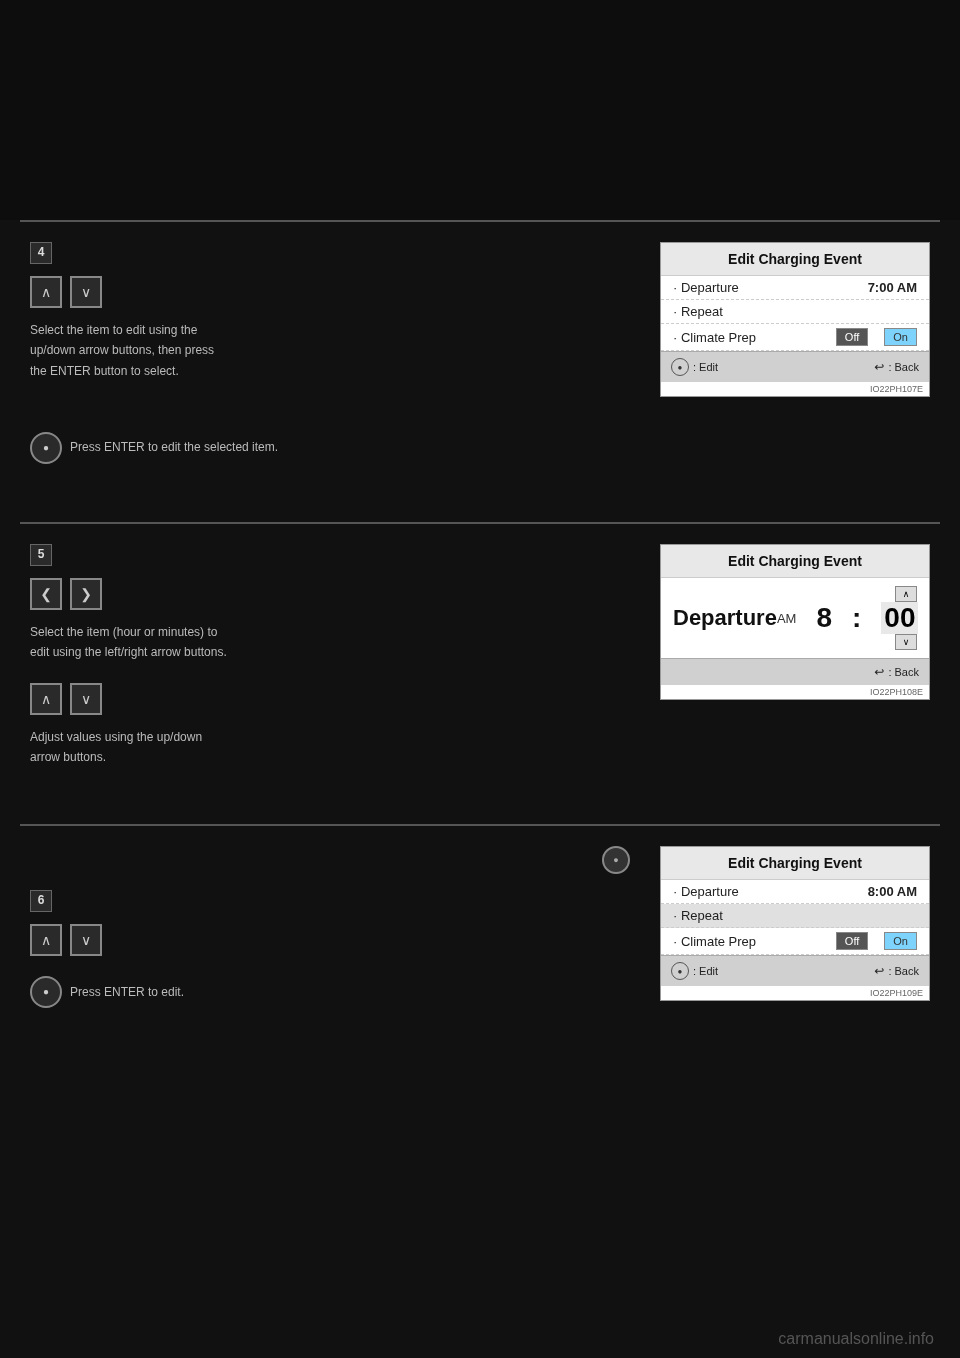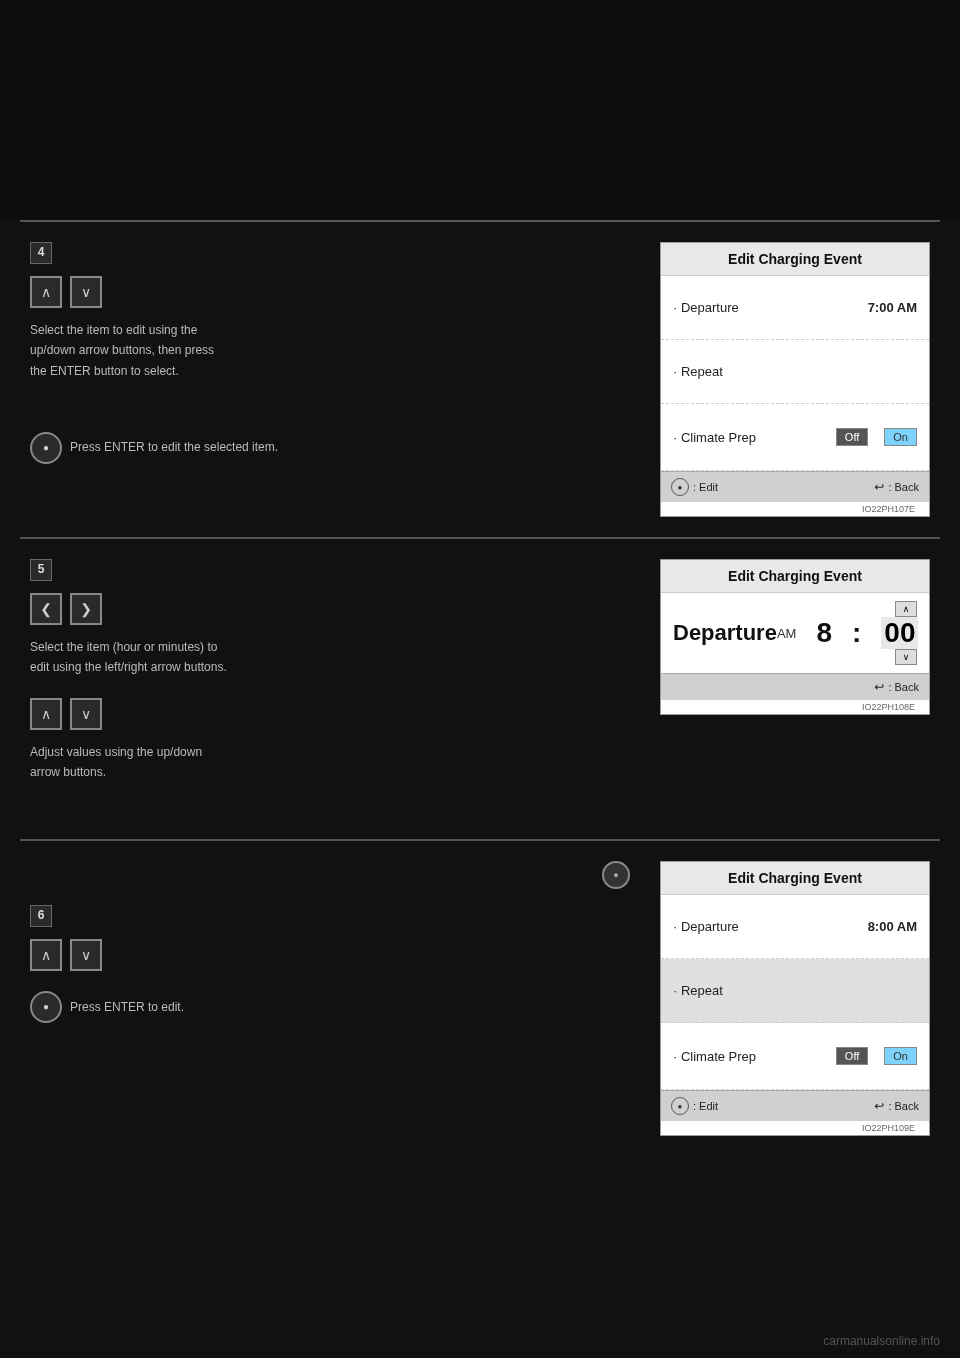--- a/index.html
+++ b/index.html
@@ -111,21 +111,21 @@
       font-size: 14px;
       font-weight: bold;
       color: #111;
       border-bottom: 1px solid #ccc;
     }
 
     .screen-row {
       display: flex;
       align-items: center;
       justify-content: space-between;
-      padding: 24px 12px;
+      padding: 4px 12px;
       border-bottom: 1px dashed #ccc;
       font-size: 13px;
       color: #111;
     }
 
     .screen-row:last-of-type {
       border-bottom: none;
     }
 
     .row-label {
@@ -185,21 +185,21 @@
       font-size: 8px;
       color: #333;
     }
 
     .back-icon {
       font-size: 12px;
     }
 
     .screen-image-id {
       text-align: right;
-      padding: 2px 14px;
+      padding: 2px 6px;
       font-size: 9px;
       color: #666;
       background: #fff;
     }
 
     
     .departure-edit-screen {
       width: 270px;
       background: #fff;
       border: 1px solid #999;
@@ -226,23 +226,23 @@
 
     
     .screen-row.highlighted {
       background: #e0e0e0;
     }
 
     
     .watermark {
       position: absolute;
       bottom: 10px;
-      right: 20px;
+      right: 26px;
       color: #555;
-      font-size: 12px;
+      font-size: 16px;
     }
 
     .step-number-badge {
       display: inline-flex;
       align-items: center;
       justify-content: center;
       width: 22px;
       height: 22px;
       background: #2a2a2a;
       color: #ddd;

